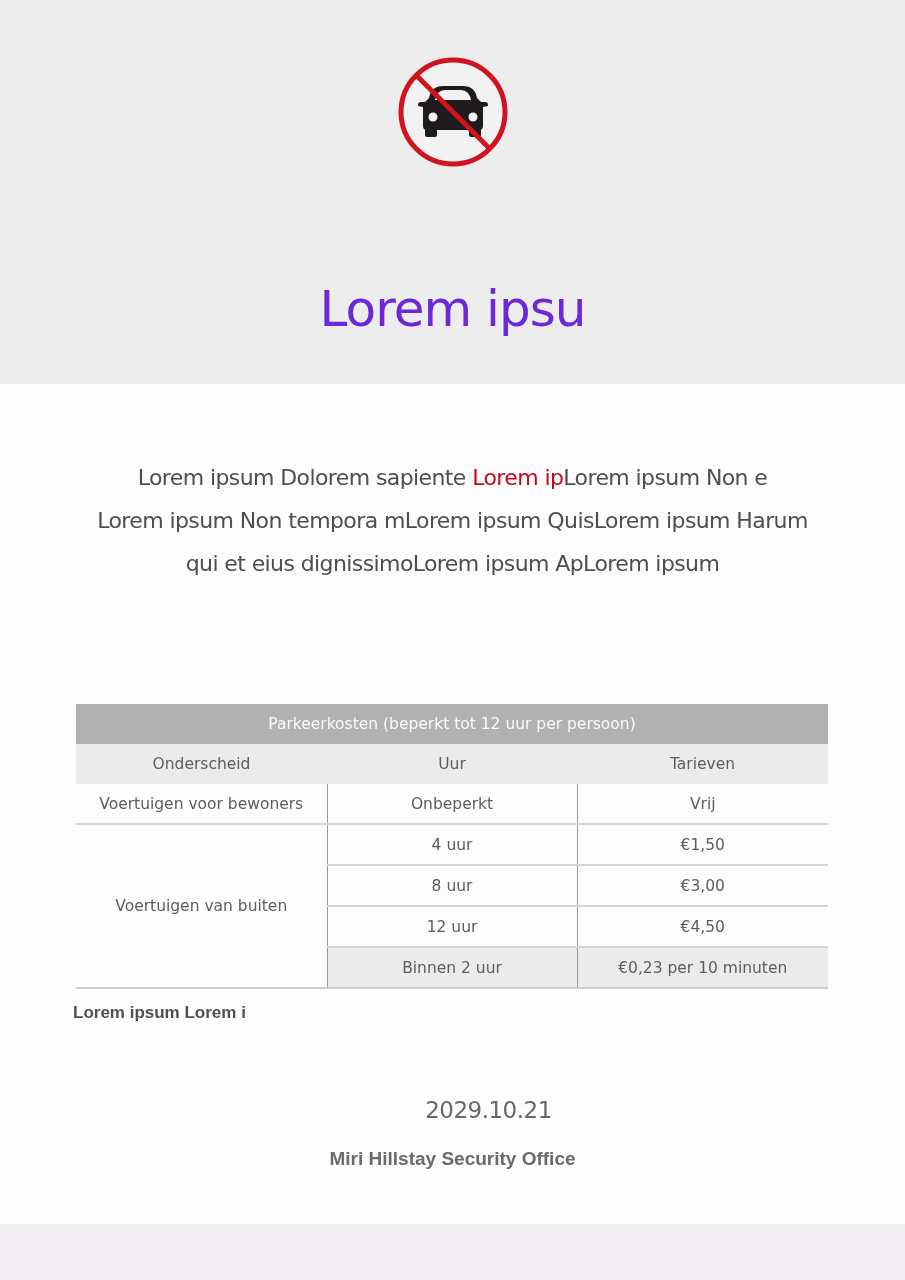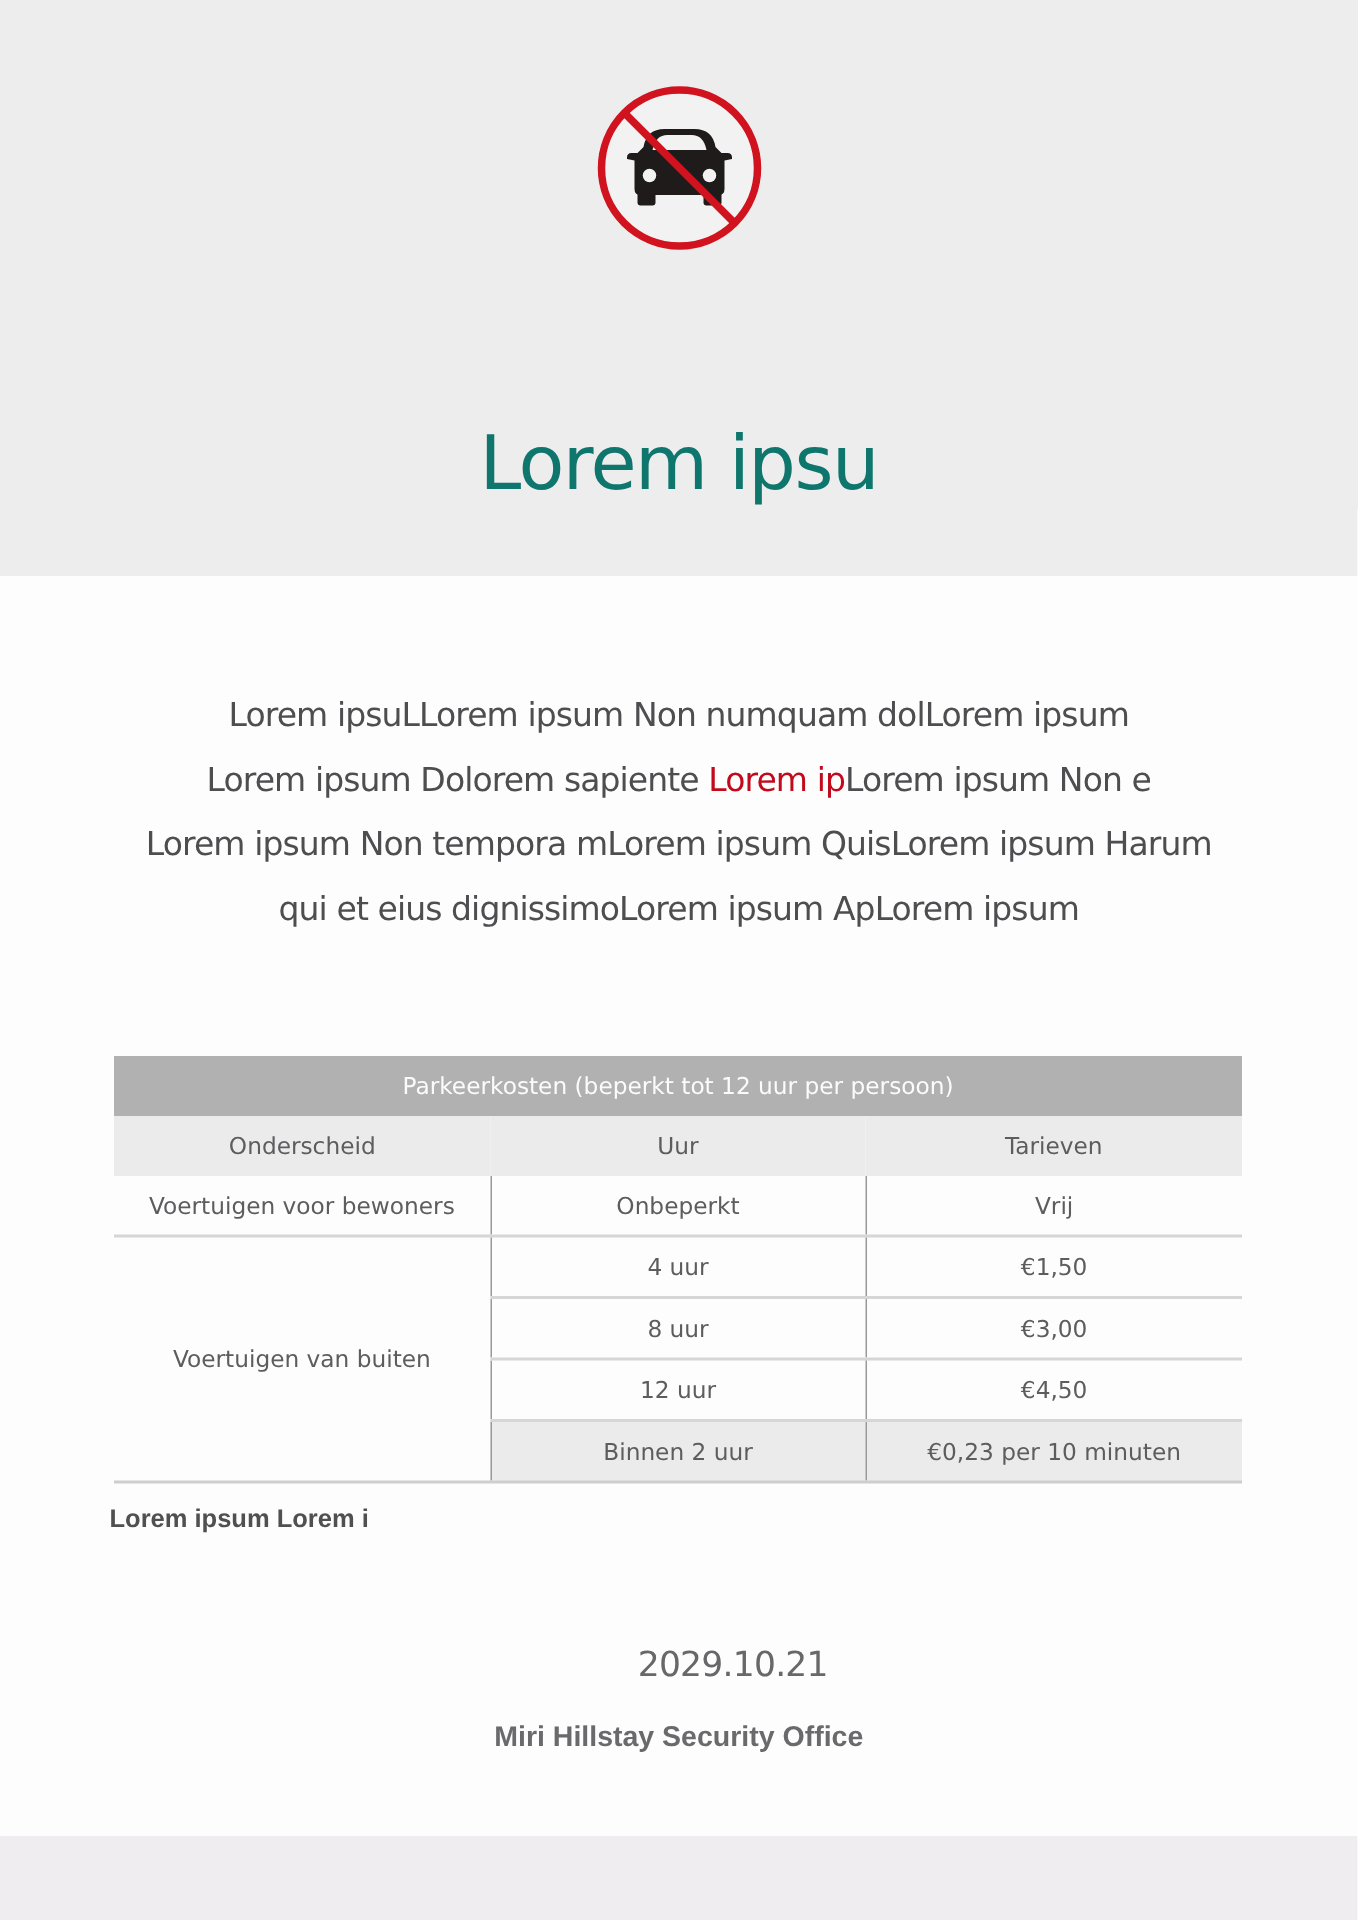--- a/index.html
+++ b/index.html
@@ -20,21 +20,21 @@
     position: absolute; left: 0; width: 905px; top: 204px;
     text-align: center;
     font-family: "Liberation Sans", sans-serif;
     font-weight: bold; font-size: 42px; color: #1c1a1a;
     letter-spacing: -0.3px;
   }
   .subtitle {
     position: absolute; left: 0; width: 905px; top: 280px;
     text-align: center;
     font-family: "DejaVu Sans", sans-serif;
-    font-size: 50px; color: #0f766e;
+    font-size: 50px; color: #6d28d9;
     letter-spacing: -1px;
   }
   .body-text {
     position: absolute; left: 40px; width: 825px; top: 456px;
     text-align: center;
     font-family: "DejaVu Sans", sans-serif;
     font-size: 22px; line-height: 43px; color: #4e4d4f;
     letter-spacing: -0.6px;
   }
   .body-text .red { color: #c20a1d; }
@@ -93,21 +93,20 @@
       <path d="M38 44 Q40 34 48 34 L64 34 Q72 34 74 44 Z" fill="#f3f2f2"></path>
       <circle cx="36" cy="61" r="4.5" fill="#f3f2f2"></circle>
       <circle cx="76" cy="61" r="4.5" fill="#f3f2f2"></circle>
       <line x1="20" y1="20" x2="92" y2="92" stroke="#d0131f" stroke-width="5"></line>
     </svg>
   </div>
   <div class="subtitle">Lorem ipsu</div>
 </div>
 
 <div class="body-text">
-  <div>Lorem ipsuLLorem ipsum Non numquam dolLorem ipsum</div>
   <div><span>Lorem ipsum Dolorem sapiente </span><span class="red">Lorem ip</span><span>Lorem ipsum Non e</span></div>
   <div>Lorem ipsum Non tempora mLorem ipsum QuisLorem ipsum Harum</div>
   <div>qui et eius dignissimoLorem ipsum ApLorem ipsum</div>
 </div>
 
 <table class="table">
   <tbody>
       <tr class="cap">
     <th colspan="3">Parkeerkosten (beperkt tot 12 uur per persoon)</th>
   </tr>

